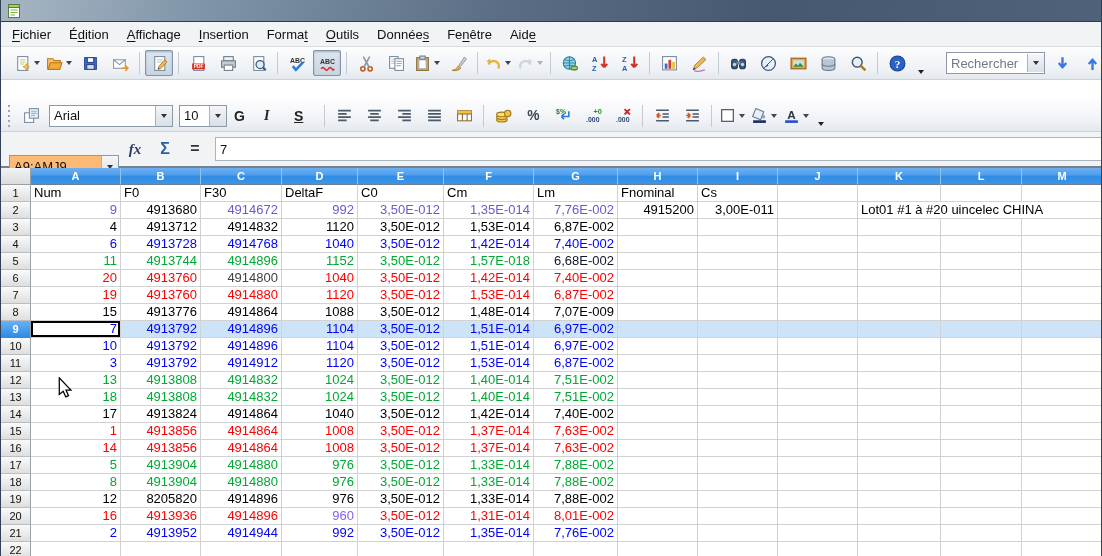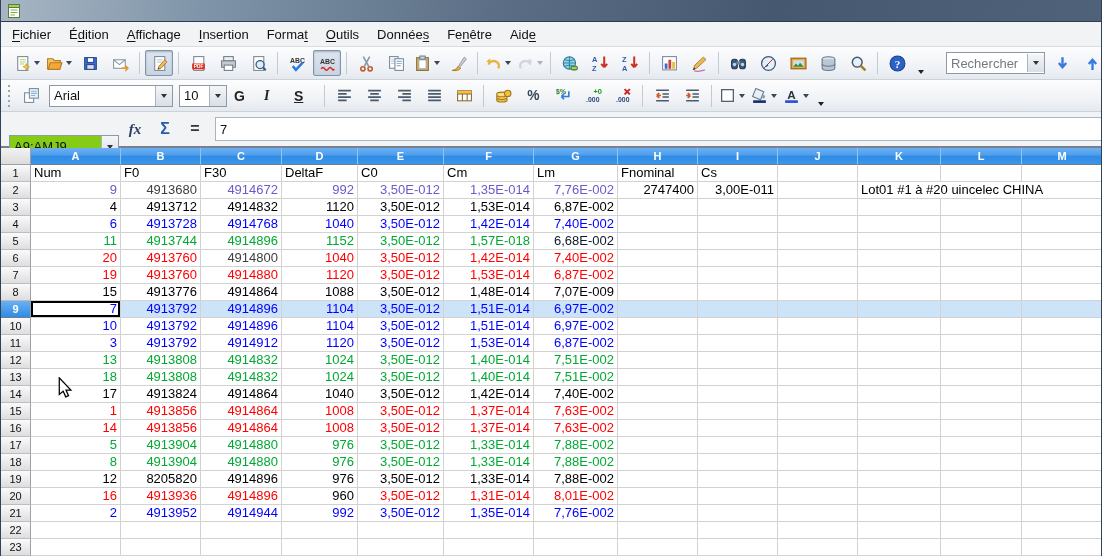--- a/index.html
+++ b/index.html
@@ -21,21 +21,21 @@
     display:flex;align-items:stretch;padding-left:2px;box-sizing:border-box;
   }
   .menu-item{font-size:13px;color:#111;padding:0 9px;display:flex;align-items:center;cursor:default;}
   .menu-item u{text-underline-offset:2px;}
   
   .toolbar{
     display:flex;align-items:center;background:linear-gradient(#fdfdfe,#eef1f5 70%,#e4e9ef);
     border-bottom:1px solid #ccd2d8;box-sizing:border-box;padding-left:3px;
   }
   .toolbar.std{height:33px;}
-  .toolbar.fmt{height:32px;}
+  .toolbar.fmt{height:32px;margin-top:20px;}
   .grip{width:5px;height:22px;margin:0 5px 0 2px;
     background:repeating-linear-gradient(to bottom,#9aa7b5 0 2px,transparent 2px 5px);
     background-size:2px 100%;background-repeat:no-repeat;background-position:center;}
   .tbtn{
     height:24px;min-width:24px;display:flex;align-items:center;justify-content:center;
     border:1px solid transparent;border-radius:2px;margin:0 1px;background:transparent;padding:0 1px;
   }
   .tbtn.pressed{border-color:#8294a8;background:linear-gradient(#dde5ee,#c9d5e2);box-shadow:inset 0 1px 2px rgba(60,80,110,.35);}
   .tbtn.disabled{opacity:.38;}
   .tbtn .dd{width:0;height:0;border-left:3.5px solid transparent;border-right:3.5px solid transparent;border-top:4px solid #3a4756;margin-left:3px;}
@@ -52,21 +52,21 @@
   .combo .cbtn{width:16px;height:100%;border-left:1px solid #aab4bf;background:linear-gradient(#f4f6f8,#d8dfe7);display:flex;align-items:center;justify-content:center;}
   .combo .cbtn::after{content:"";width:0;height:0;border-left:3.5px solid transparent;border-right:3.5px solid transparent;border-top:4px solid #333;}
   .searchbox{display:flex;align-items:center;border:1px solid #8d99a6;background:#fff;height:20px;margin:0 2px;}
   .searchbox input{border:0;outline:0;width:72px;font-size:13px;padding:0 4px;font-family:"Liberation Sans",sans-serif;color:#222;}
   .searchbox input::placeholder{color:#707a84;opacity:1;}
   
   .formulabar{
     height:36px;background:#f1f3f5;border-bottom:2px solid #76818d;
     display:flex;align-items:center;box-sizing:border-box;padding-left:8px;gap:2px;
   }
-  .namebox{display:flex;align-items:center;border:1px solid #8d99a6;background:#84cc16;height:21px;width:108px;margin-top:35px;}
+  .namebox{display:flex;align-items:center;border:1px solid #8d99a6;background:#fdba74;height:21px;width:108px;margin-top:35px;}
   .namebox .nval{flex:1;font-size:13px;padding:0 4px;color:#111;}
   .namebox .cbtn{width:16px;height:100%;border-left:1px solid #aab4bf;background:linear-gradient(#f4f6f8,#d8dfe7);display:flex;align-items:center;justify-content:center;}
   .namebox .cbtn::after{content:"";width:0;height:0;border-left:3.5px solid transparent;border-right:3.5px solid transparent;border-top:4px solid #333;}
   .fbtn{width:26px;height:24px;display:flex;align-items:center;justify-content:center;border:1px solid transparent;border-radius:2px;}
   .fx{font-style:italic;font-weight:bold;font-family:"Liberation Serif",serif;font-size:15px;color:#2c3e66;}
   .sigma{font-size:16px;font-weight:bold;color:#2a5caa;}
   .equals{font-size:16px;font-weight:bold;color:#333;}
   .finput{flex:1;height:22px;border:1px solid #aab4bf;border-right:0;background:#fff;margin-left:4px;}
   .finput input{width:100%;height:100%;border:0;outline:0;font-size:13px;padding:0 4px;box-sizing:border-box;font-family:"Liberation Sans",sans-serif;color:#111;}
   
@@ -606,27 +606,27 @@
     <div class="cell txt"><span class="misspell">Cm</span></div>
     <div class="cell txt"><span class="misspell">Lm</span></div>
     <div class="cell txt"><span class="misspell">Fnominal</span></div>
     <div class="cell txt"><span class="misspell">Cs</span></div>
     <div class="cell txt"></div>
     <div class="cell txt"></div>
     <div class="cell txt"></div>
     <div class="cell txt"></div>
     <div class="rowhdr">2</div>
     <div class="cell num"><span style="color:#6a5acd">9</span></div>
-    <div class="cell num"><span style="color:#404040">4913680</span></div>
+    <div class="cell num"><span style="color:#000000">4913680</span></div>
     <div class="cell num"><span style="color:#6a5acd">4914672</span></div>
     <div class="cell num"><span style="color:#6a5acd">992</span></div>
     <div class="cell num"><span style="color:#6a5acd">3,50E-012</span></div>
     <div class="cell num"><span style="color:#6a5acd">1,35E-014</span></div>
     <div class="cell num"><span style="color:#6a5acd">7,76E-002</span></div>
-    <div class="cell num"><span style="color:#000000">2747400</span></div>
+    <div class="cell num"><span style="color:#000000">4915200</span></div>
     <div class="cell num"><span style="color:#000000">3,00E-011</span></div>
     <div class="cell"></div>
     <div class="cell txt lot">
       <span class="lotspan"><span class="misspell">Lot01</span> #1 <span class="misspell">à</span> #20 <span class="misspell">uincelec</span> CHINA</span>
     </div>
     <div class="cell"></div>
     <div class="cell"></div>
     <div class="rowhdr">3</div>
     <div class="cell num"><span style="color:#000000">4</span></div>
     <div class="cell num"><span style="color:#000000">4913712</span></div>
@@ -862,21 +862,21 @@
     <div class="cell"></div>
     <div class="cell"></div>
     <div class="cell"></div>
     <div class="cell"></div>
     <div class="cell"></div>
     <div class="cell"></div>
     <div class="rowhdr">20</div>
     <div class="cell num"><span style="color:#ff0000">16</span></div>
     <div class="cell num"><span style="color:#ff0000">4913936</span></div>
     <div class="cell num"><span style="color:#ff0000">4914896</span></div>
-    <div class="cell num"><span style="color:#000000">960</span></div>
+    <div class="cell num"><span style="color:#8b5cf6">960</span></div>
     <div class="cell num"><span style="color:#ff0000">3,50E-012</span></div>
     <div class="cell num"><span style="color:#ff0000">1,31E-014</span></div>
     <div class="cell num"><span style="color:#ff0000">8,01E-002</span></div>
     <div class="cell"></div>
     <div class="cell"></div>
     <div class="cell"></div>
     <div class="cell"></div>
     <div class="cell"></div>
     <div class="cell"></div>
     <div class="rowhdr">21</div>

